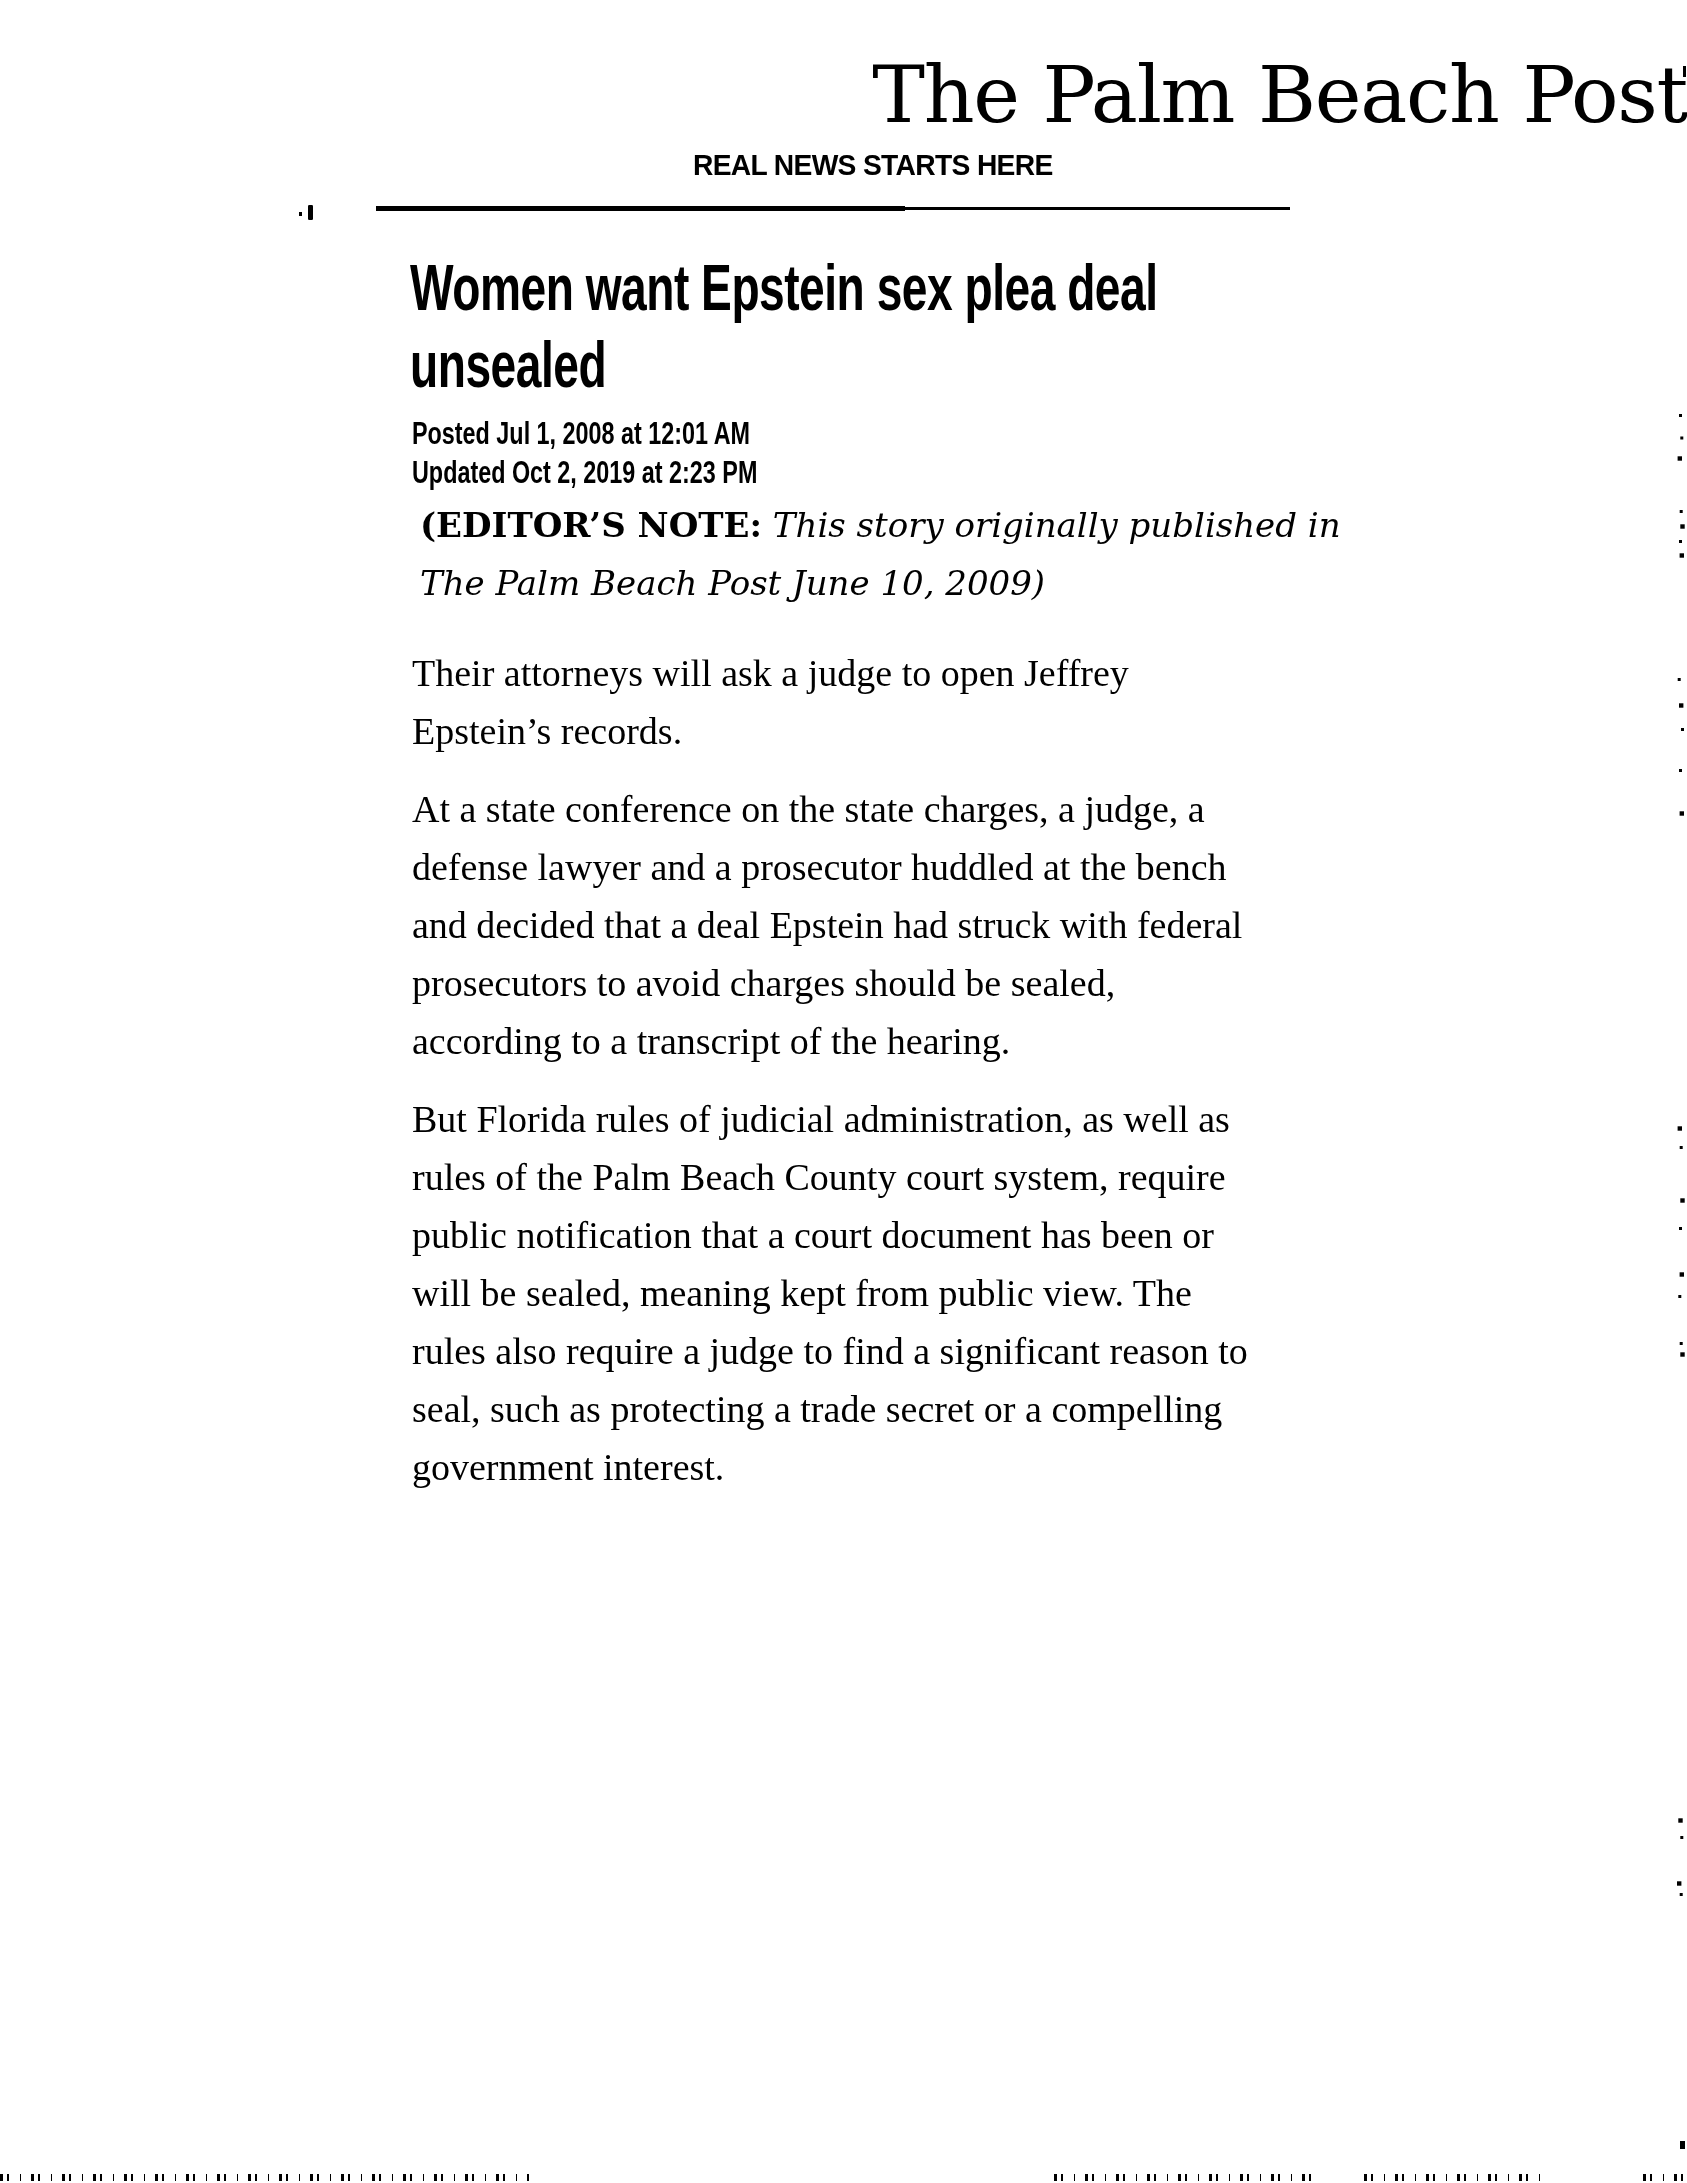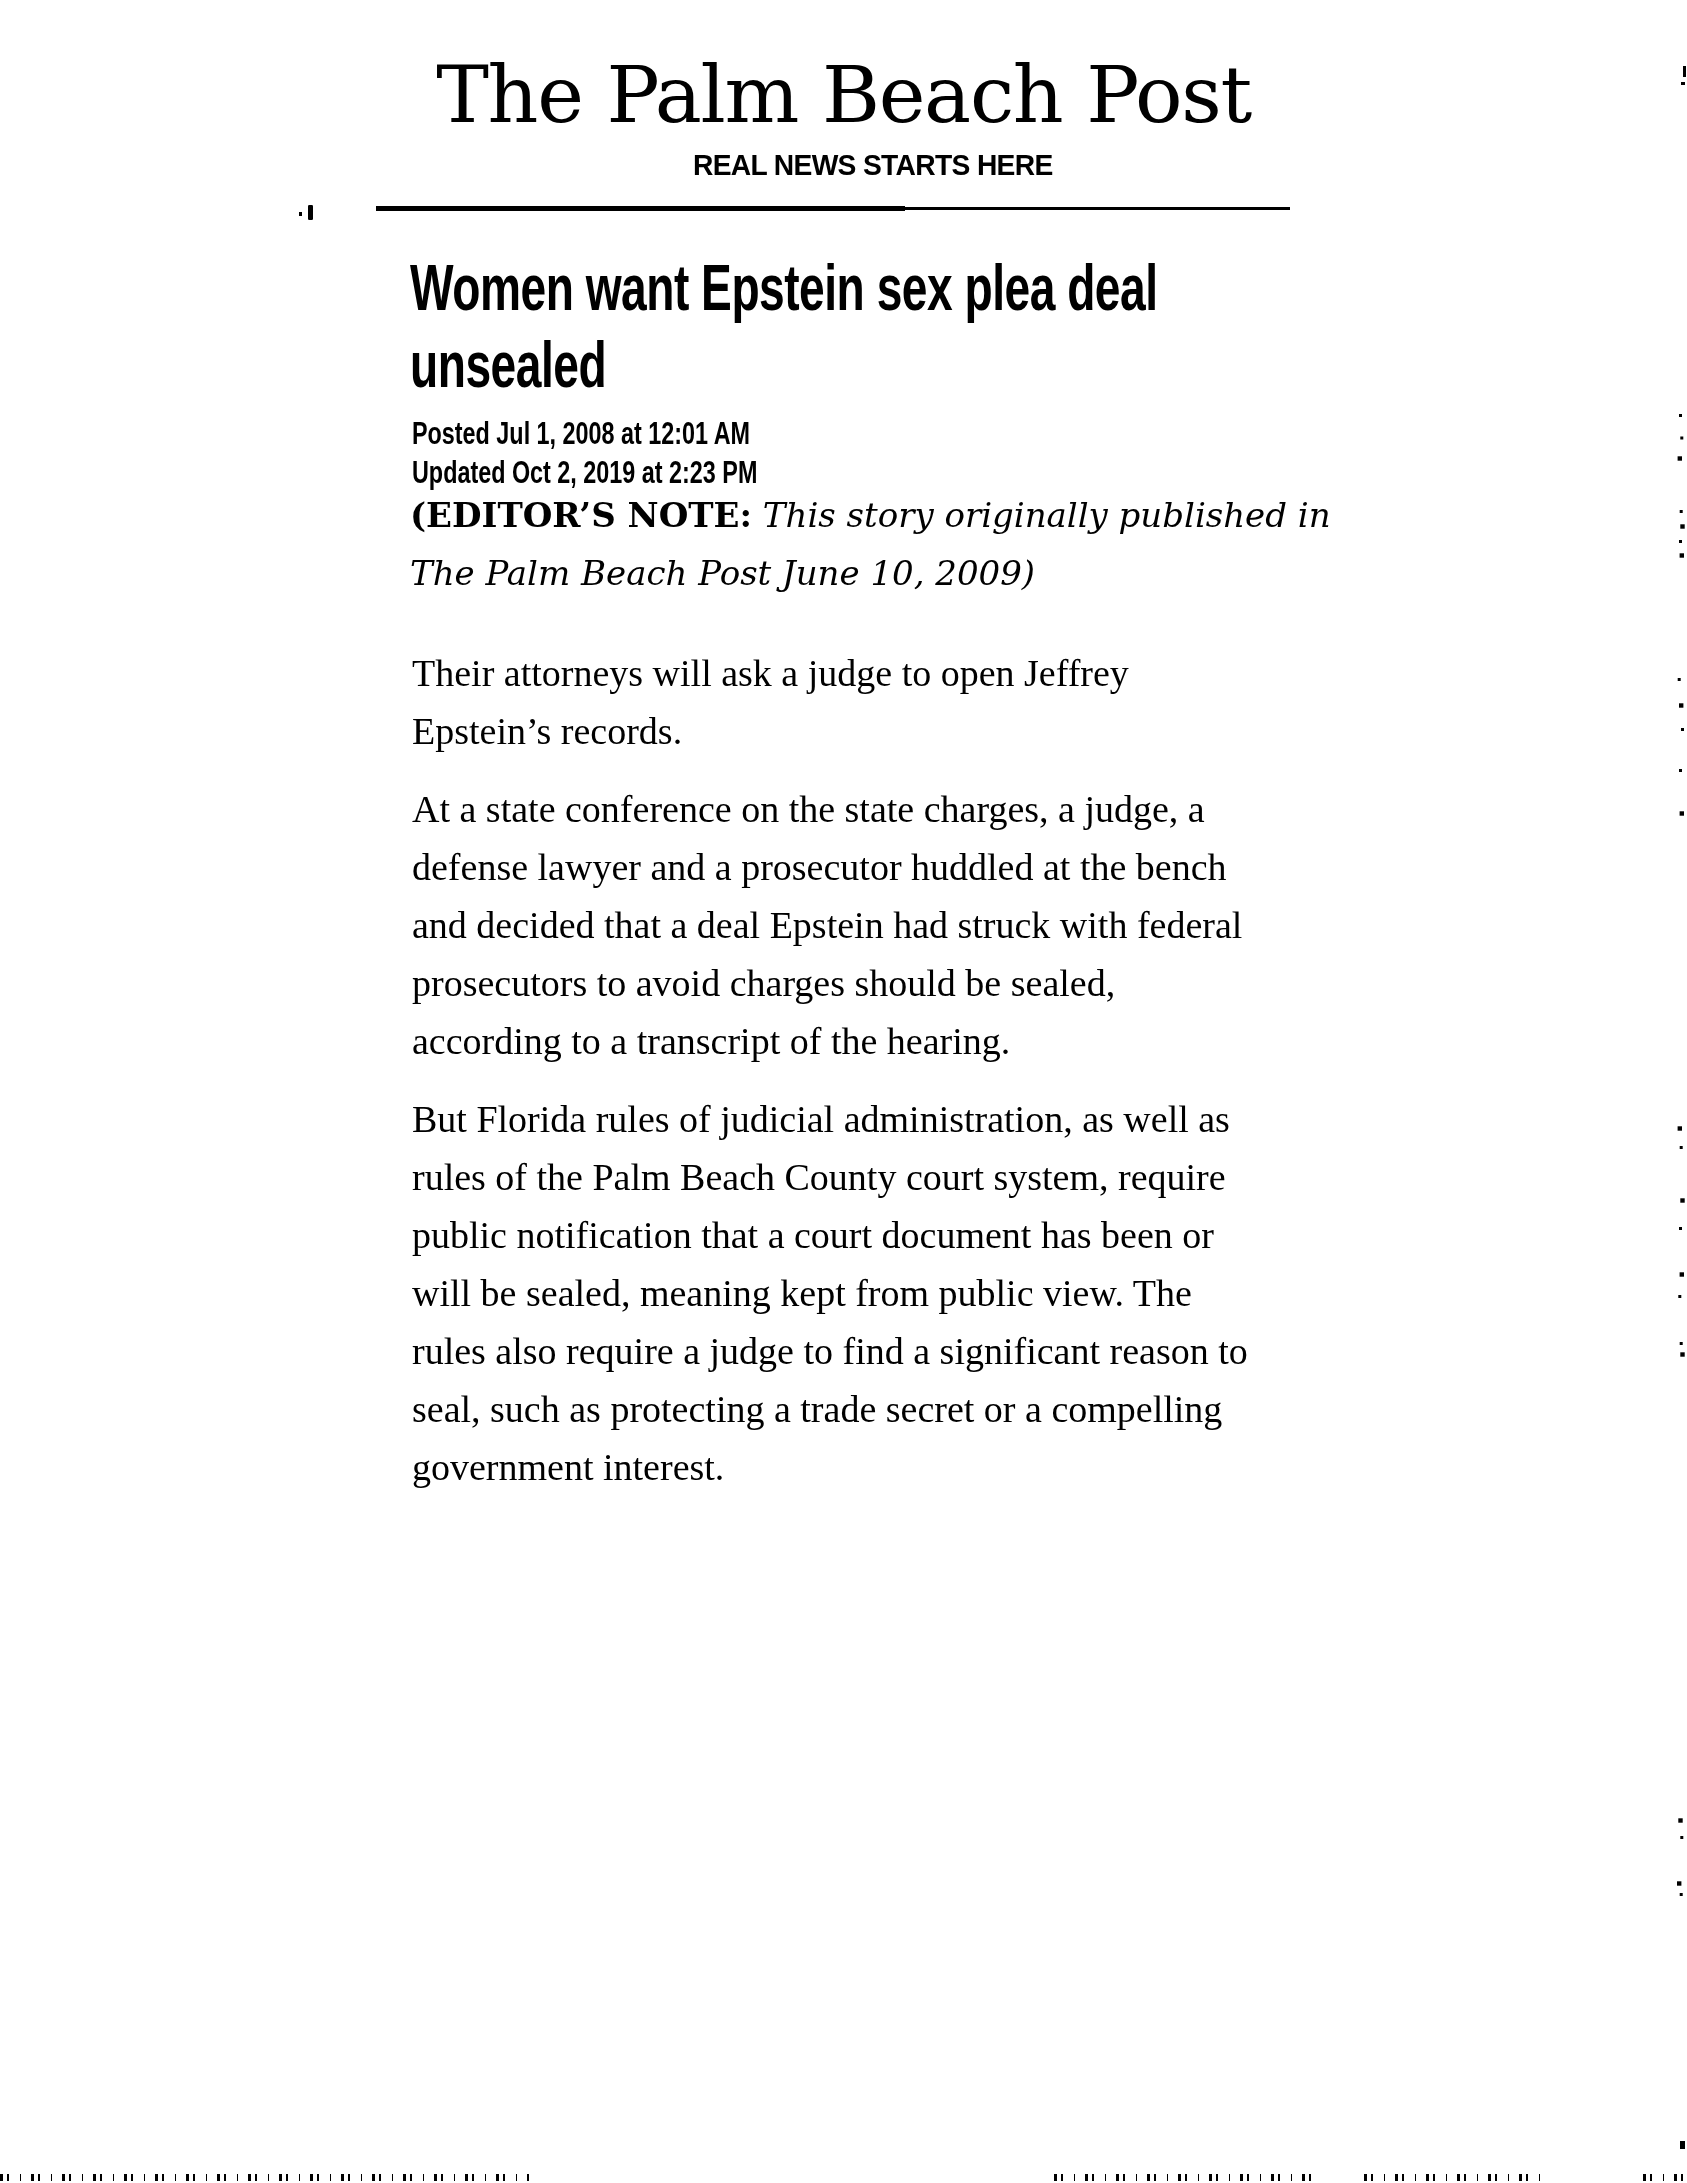--- a/index.html
+++ b/index.html
@@ -11,21 +11,21 @@
     color: #000;
     font-family: "Liberation Serif", serif;
     overflow: hidden;
   }
 
   
   .masthead-title {
     position: absolute;
     left: 0; top: 49px;
     width: 1687px;
-    text-align: center;
+    text-align: right;
     font-family: "DejaVu Serif", serif;
     font-size: 79px;
     letter-spacing: -1.3px;
     white-space: nowrap;
   }
   .masthead-tagline {
     position: absolute;
     left: 693px; top: 148px;
     font-family: "Liberation Sans", sans-serif;
     font-weight: bold;
@@ -69,21 +69,21 @@
     transform-origin: 0 0;
     white-space: nowrap;
   }
   .posted  { top: 415px; }
   .updated { top: 454px; }
 
   .editors-note {
     position: absolute;
     left: 410px; top: 486px;
     width: 926px;
-    margin: 0;
+    margin: 10px;
     font-family: "DejaVu Serif", serif;
     font-size: 34px;
     line-height: 58px;
   }
   .en-label { font-weight: bold; }
   .en-text  { font-style: italic; }
 
   .body {
     position: absolute;
     left: 412px; top: 644px;

